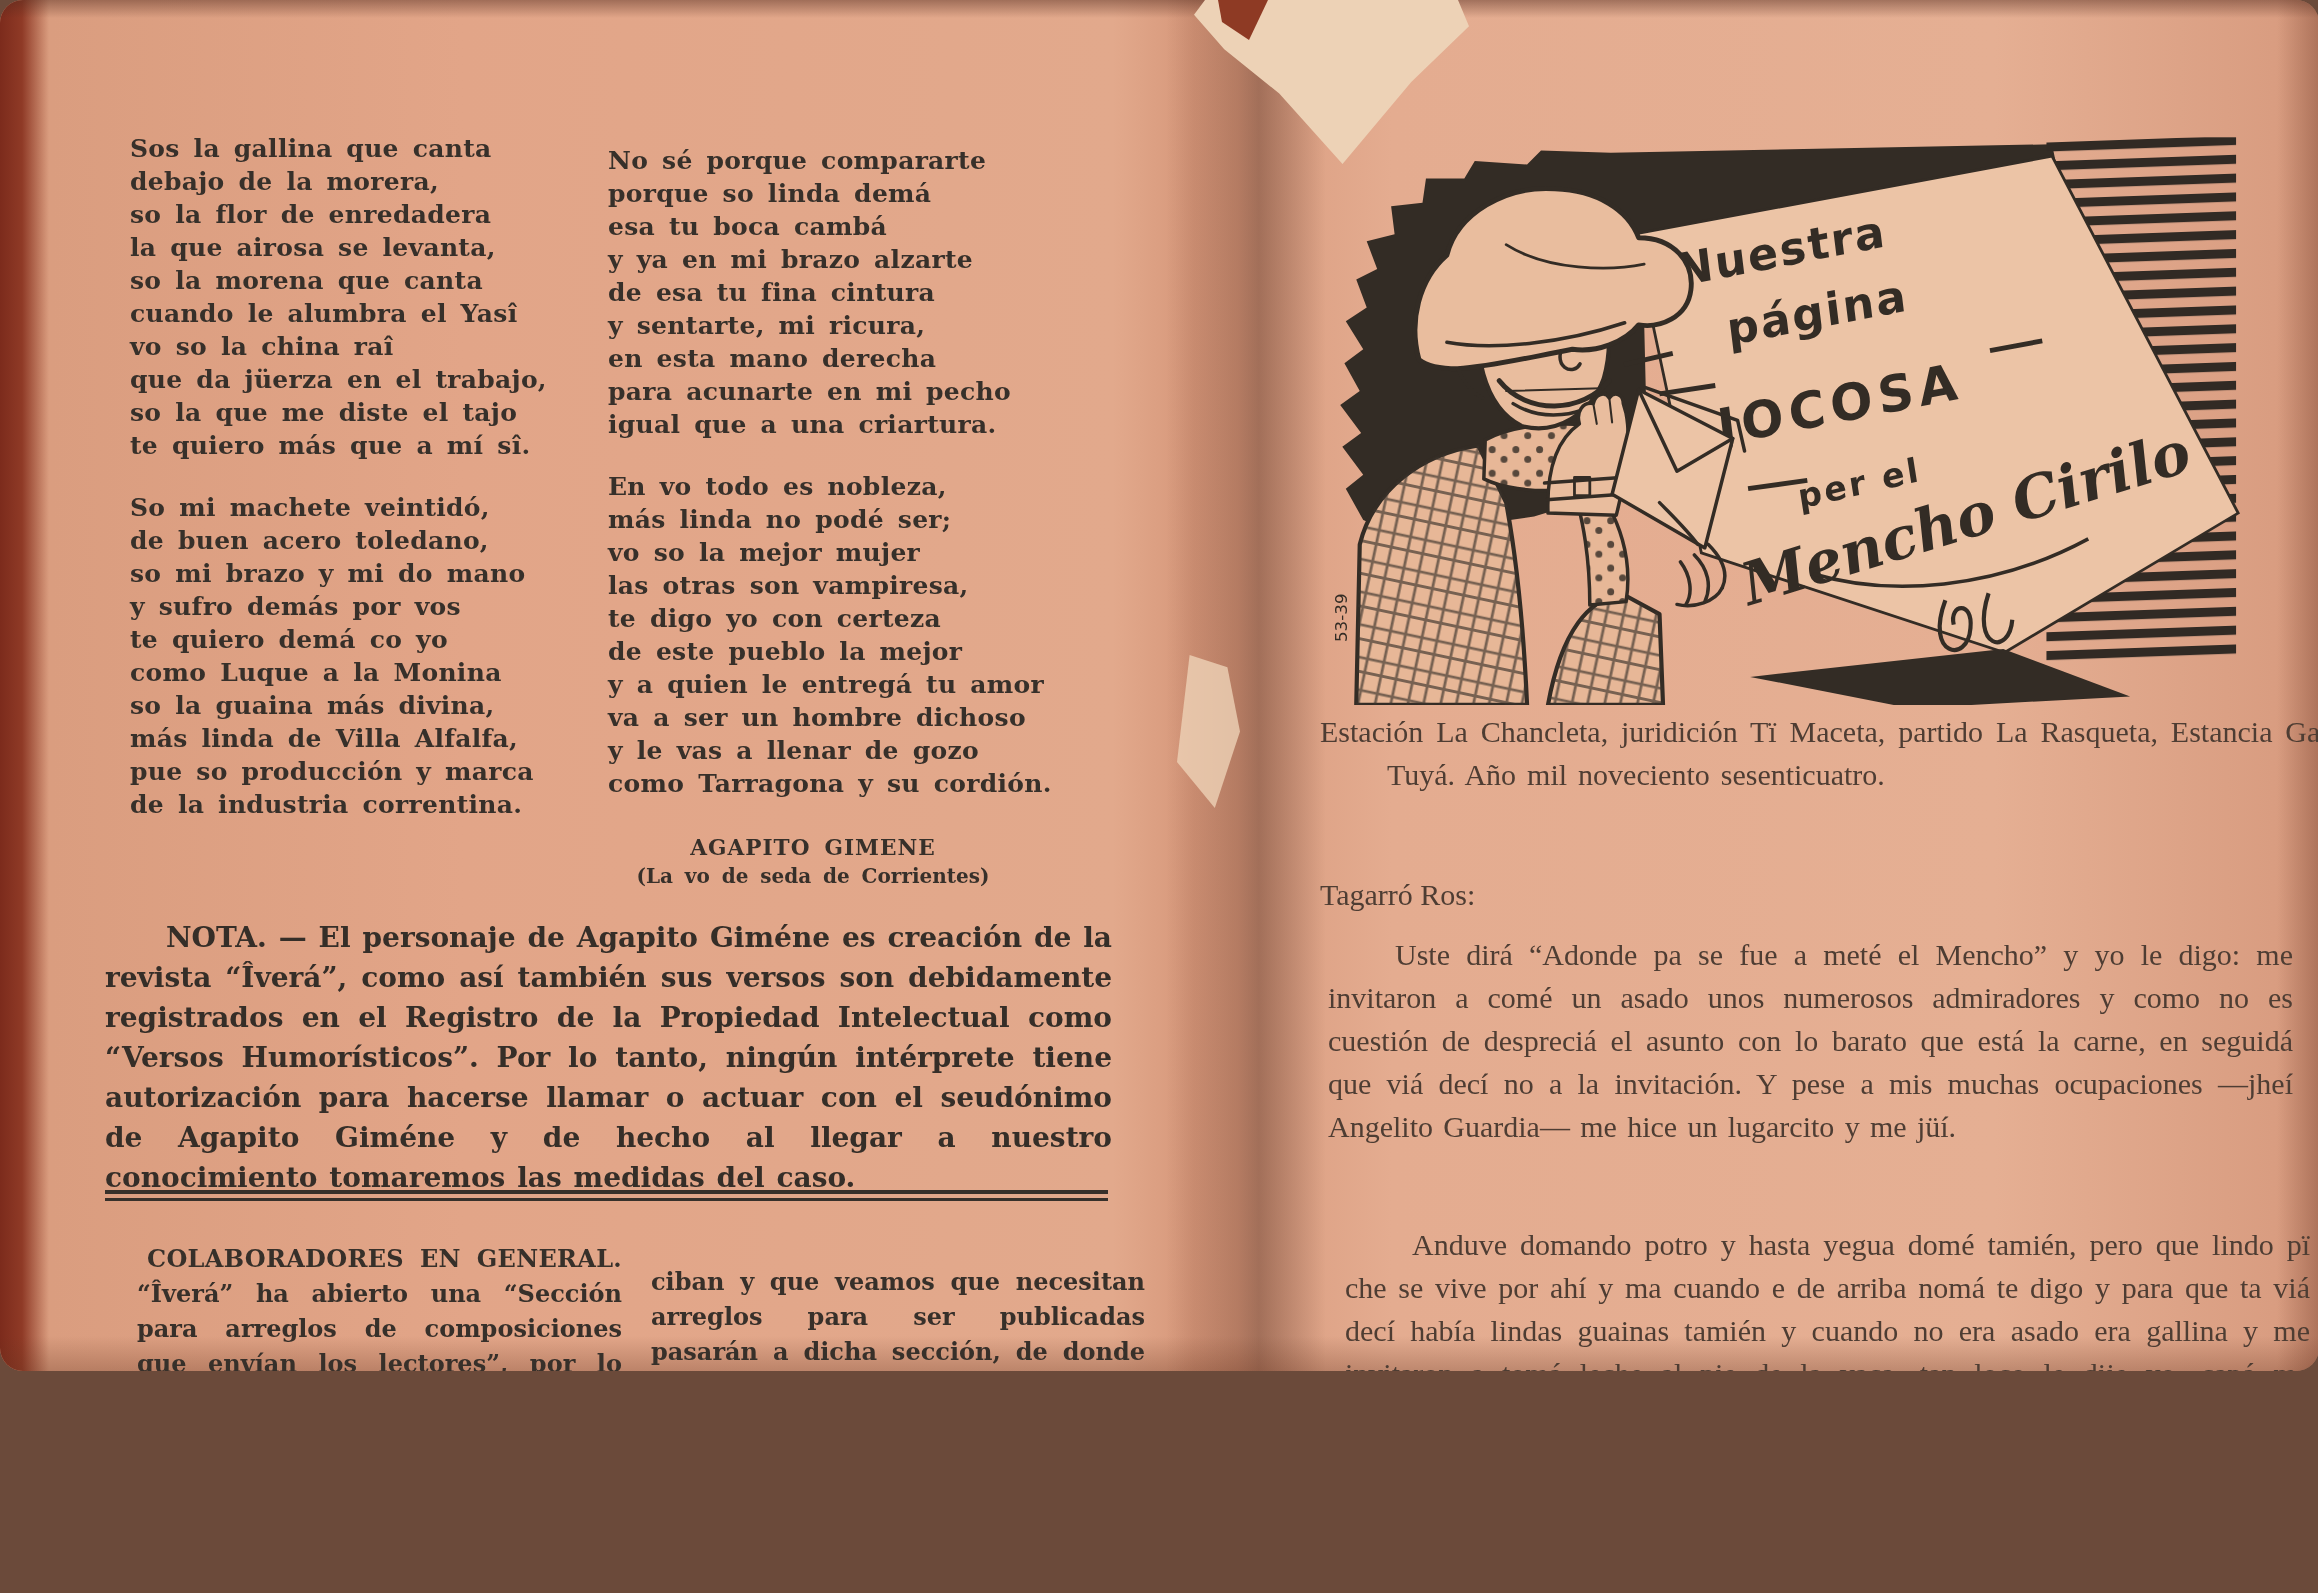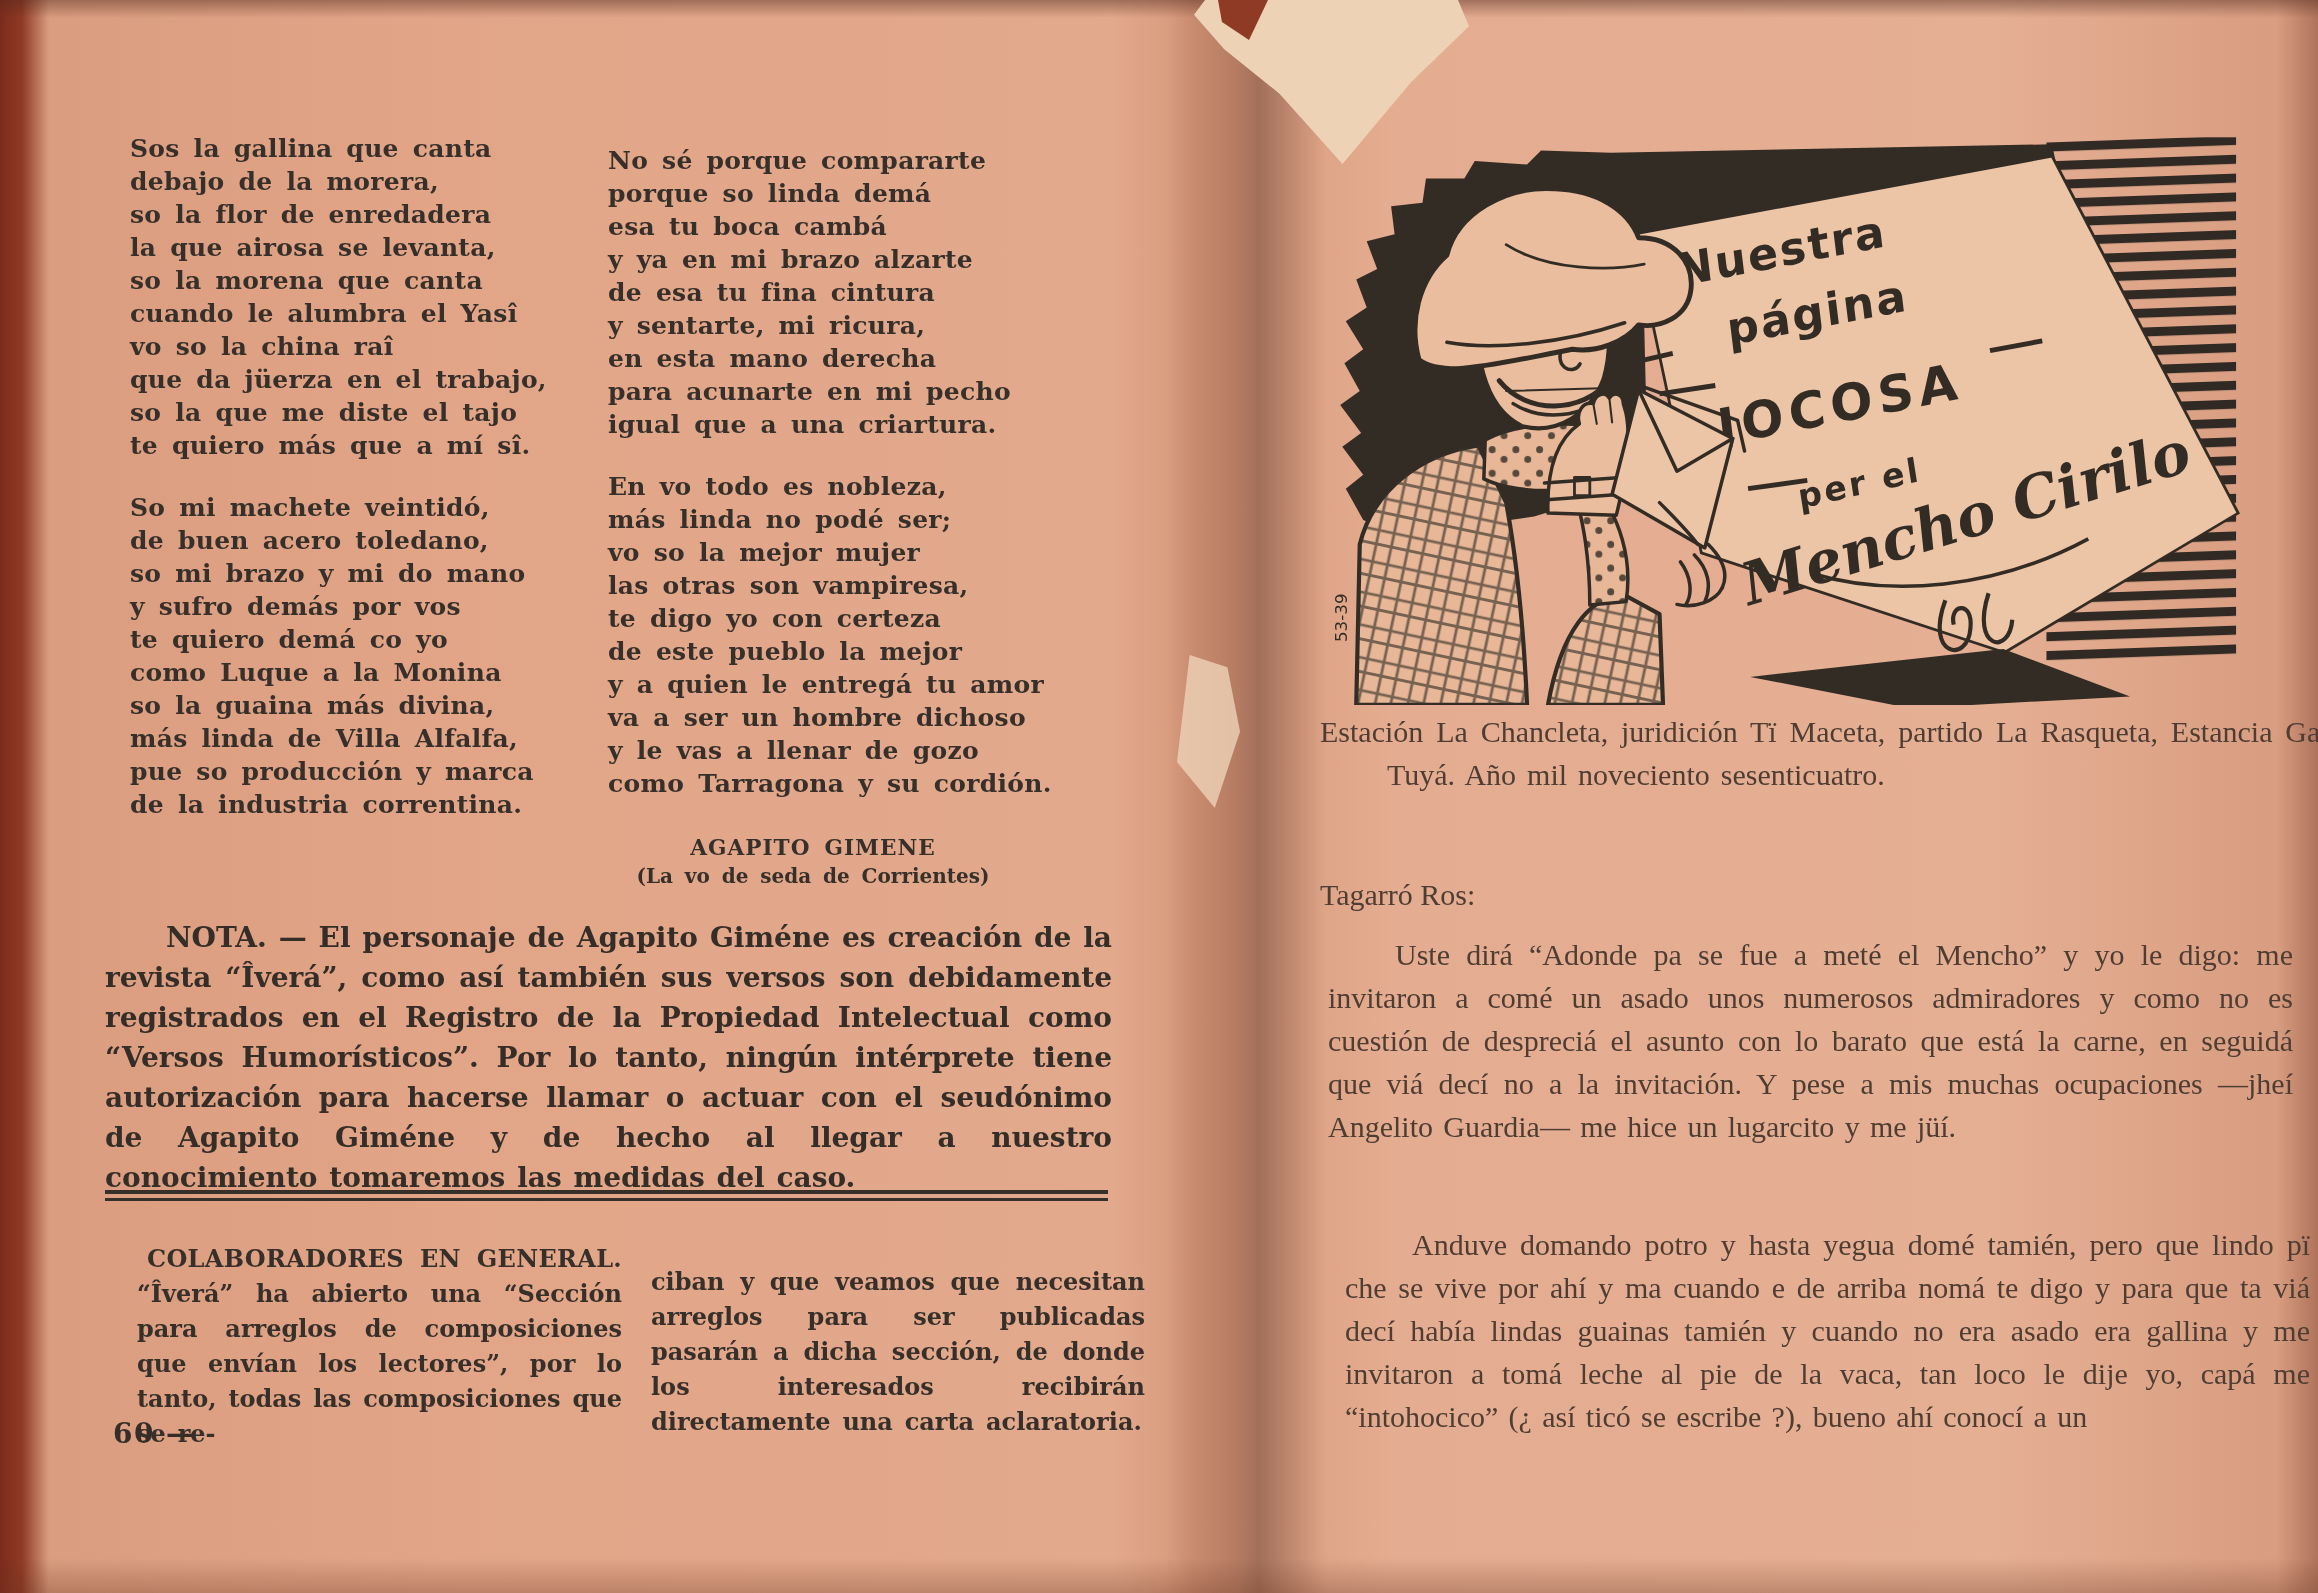--- a/index.html
+++ b/index.html
@@ -1,18 +1,18 @@
 <!DOCTYPE html>
 <html style="font-size:11px"><head>
 <meta charset="utf-8">
 <style>
   html,body{margin:0;padding:0;background:#6b4a3a;}
-  .scan{position:relative;width:2319px;height:1593px;overflow:hidden;
+  .scan{position:relative;width:2319px;height:1371px;overflow:hidden;
         background:linear-gradient(90deg,#d99c7e 0%,#e2a588 20%,#e2a98c 48%,#d6977a 51.5%,#e4ac90 60%,#e5af93 86%,#d79a7e 100%);
-        font-family:"DejaVu Serif",serif;}
+        font-family:"DejaVu Serif",serif;border-radius:23px;}
   .edge{position:absolute;top:0;height:100%;pointer-events:none;}
   .edge-left{left:0;width:49px;background:linear-gradient(90deg,#7c2b1c 0%,#8f3a26 45%,rgba(150,64,43,0) 100%);}
   .edge-right{right:0;width:42px;background:linear-gradient(90deg,rgba(120,60,40,0),rgba(110,55,36,.4));}
   .gutter{left:1166px;width:160px;background:linear-gradient(90deg,rgba(90,45,30,0),rgba(96,48,32,.30) 45%,rgba(70,35,24,.38) 58%,rgba(90,45,30,0));}
   .edge-top{position:absolute;left:0;top:0;width:100%;height:18px;background:linear-gradient(180deg,rgba(80,40,28,.45),rgba(80,40,28,0));}
   .edge-bottom{position:absolute;left:0;bottom:0;width:100%;height:35px;background:linear-gradient(0deg,rgba(100,50,30,.30),rgba(100,50,30,0));}
   .tear{position:absolute;left:1194px;top:0;width:275px;height:164px;background:#edd2b6;
         clip-path:polygon(4% 0,96% 0,100% 16%,79% 50%,54% 100%,31% 57%,11% 30%,0 9%);}
   .tear-red{position:absolute;left:1218px;top:0;width:50px;height:40px;background:#8e3a24;
         clip-path:polygon(0 0,100% 0,62% 100%,8% 55%);}

